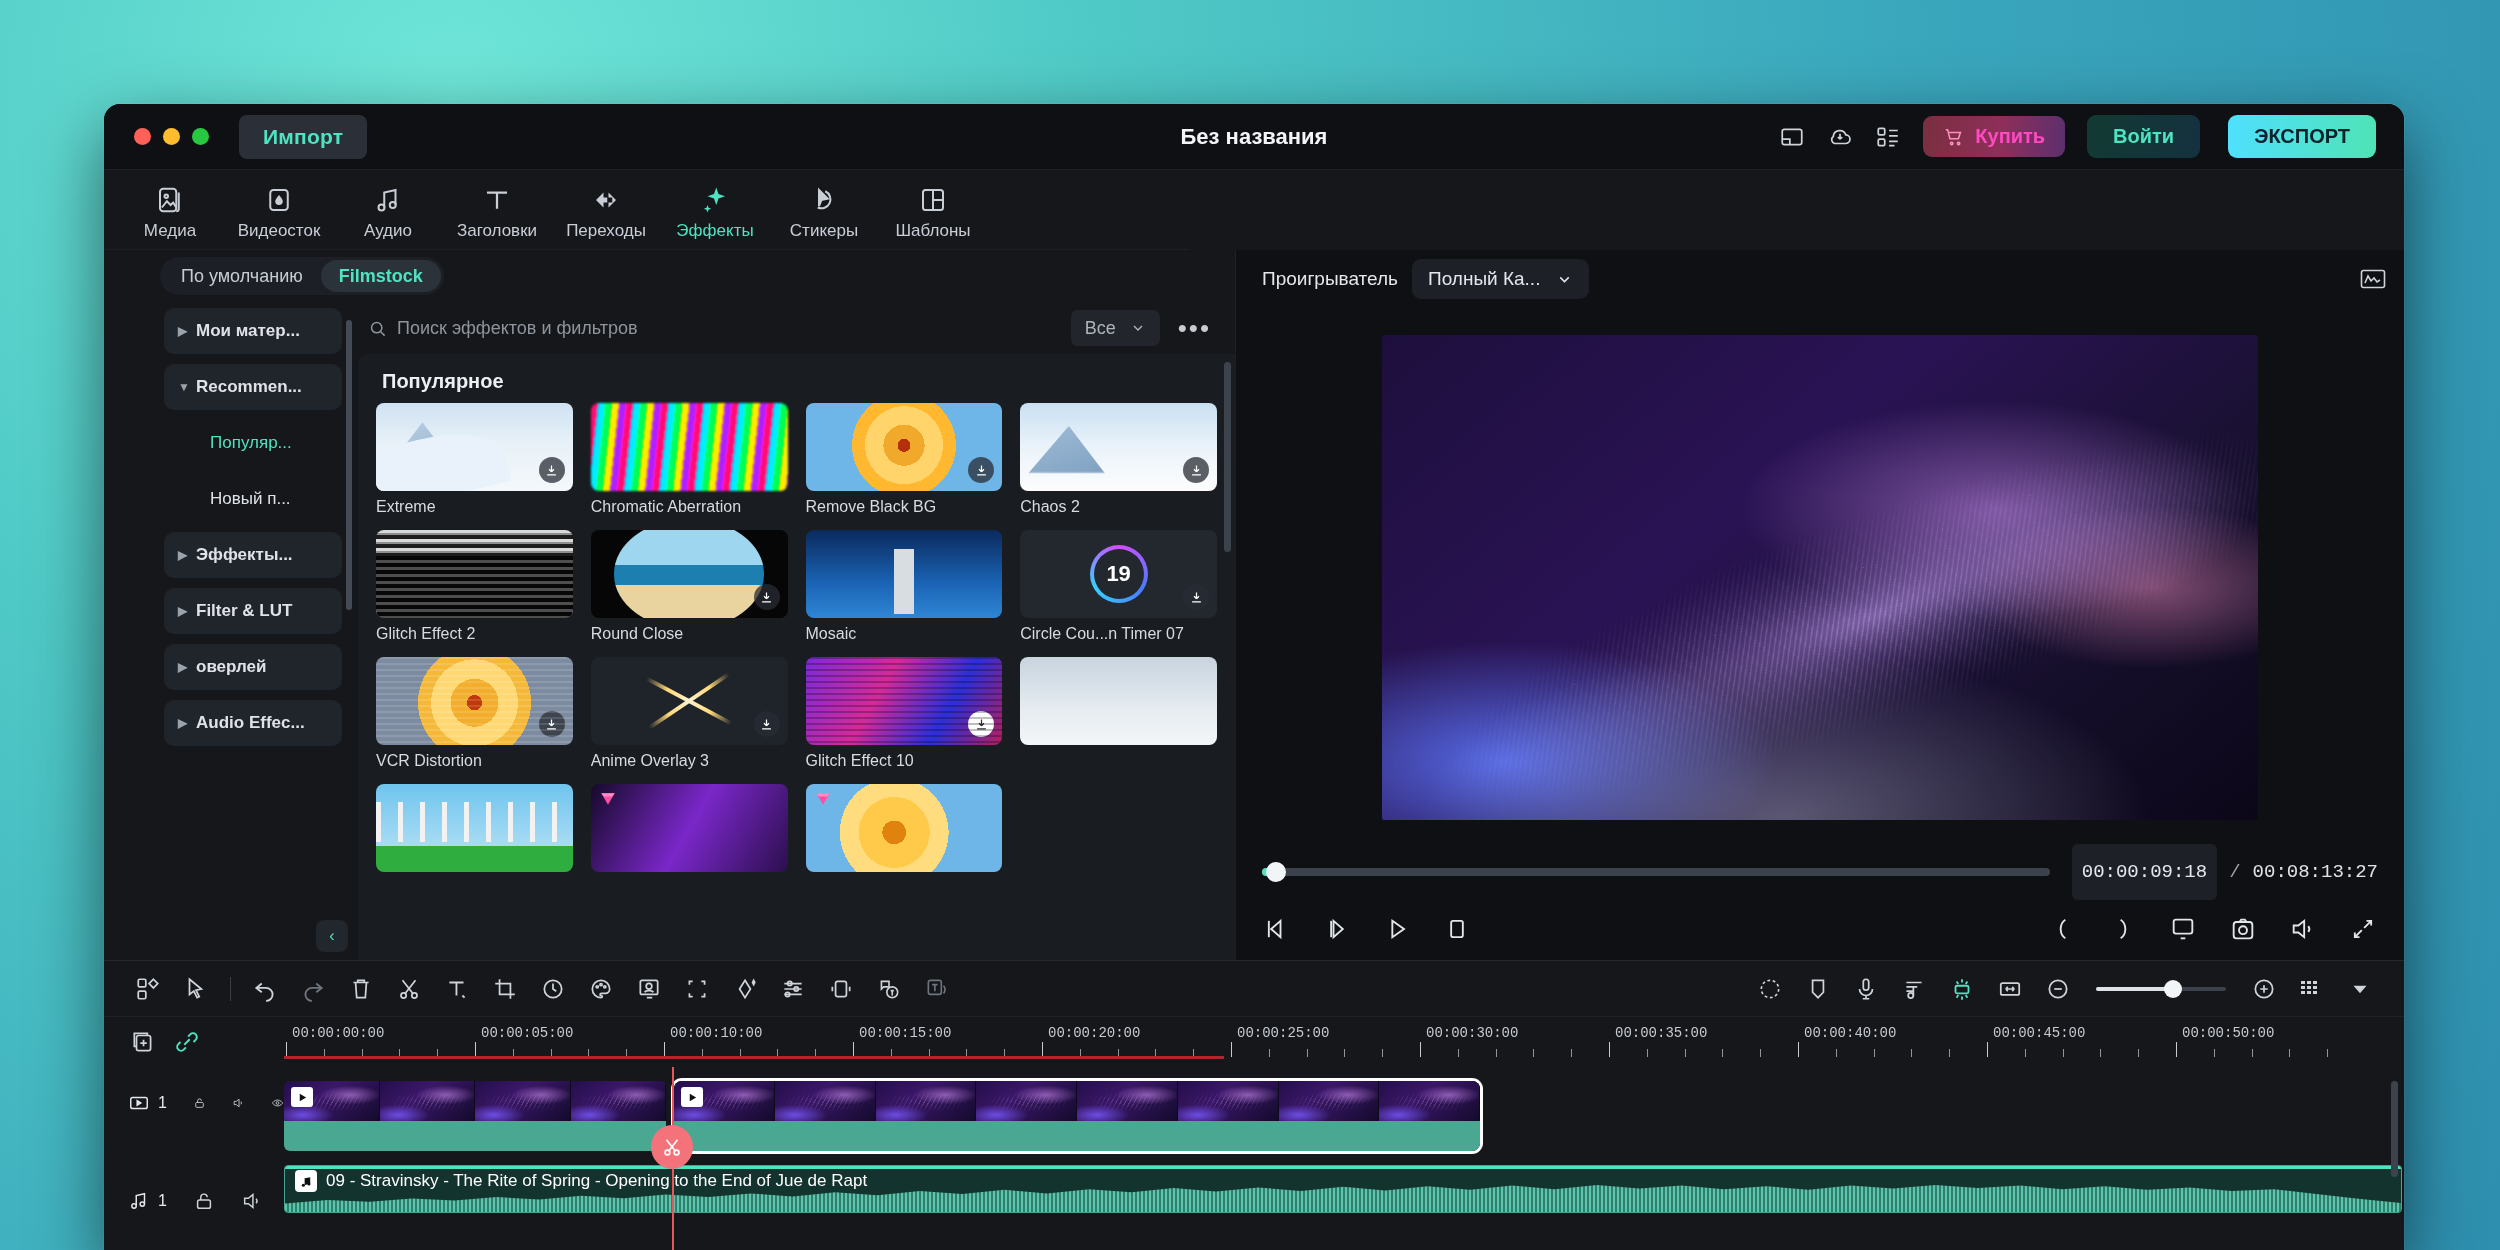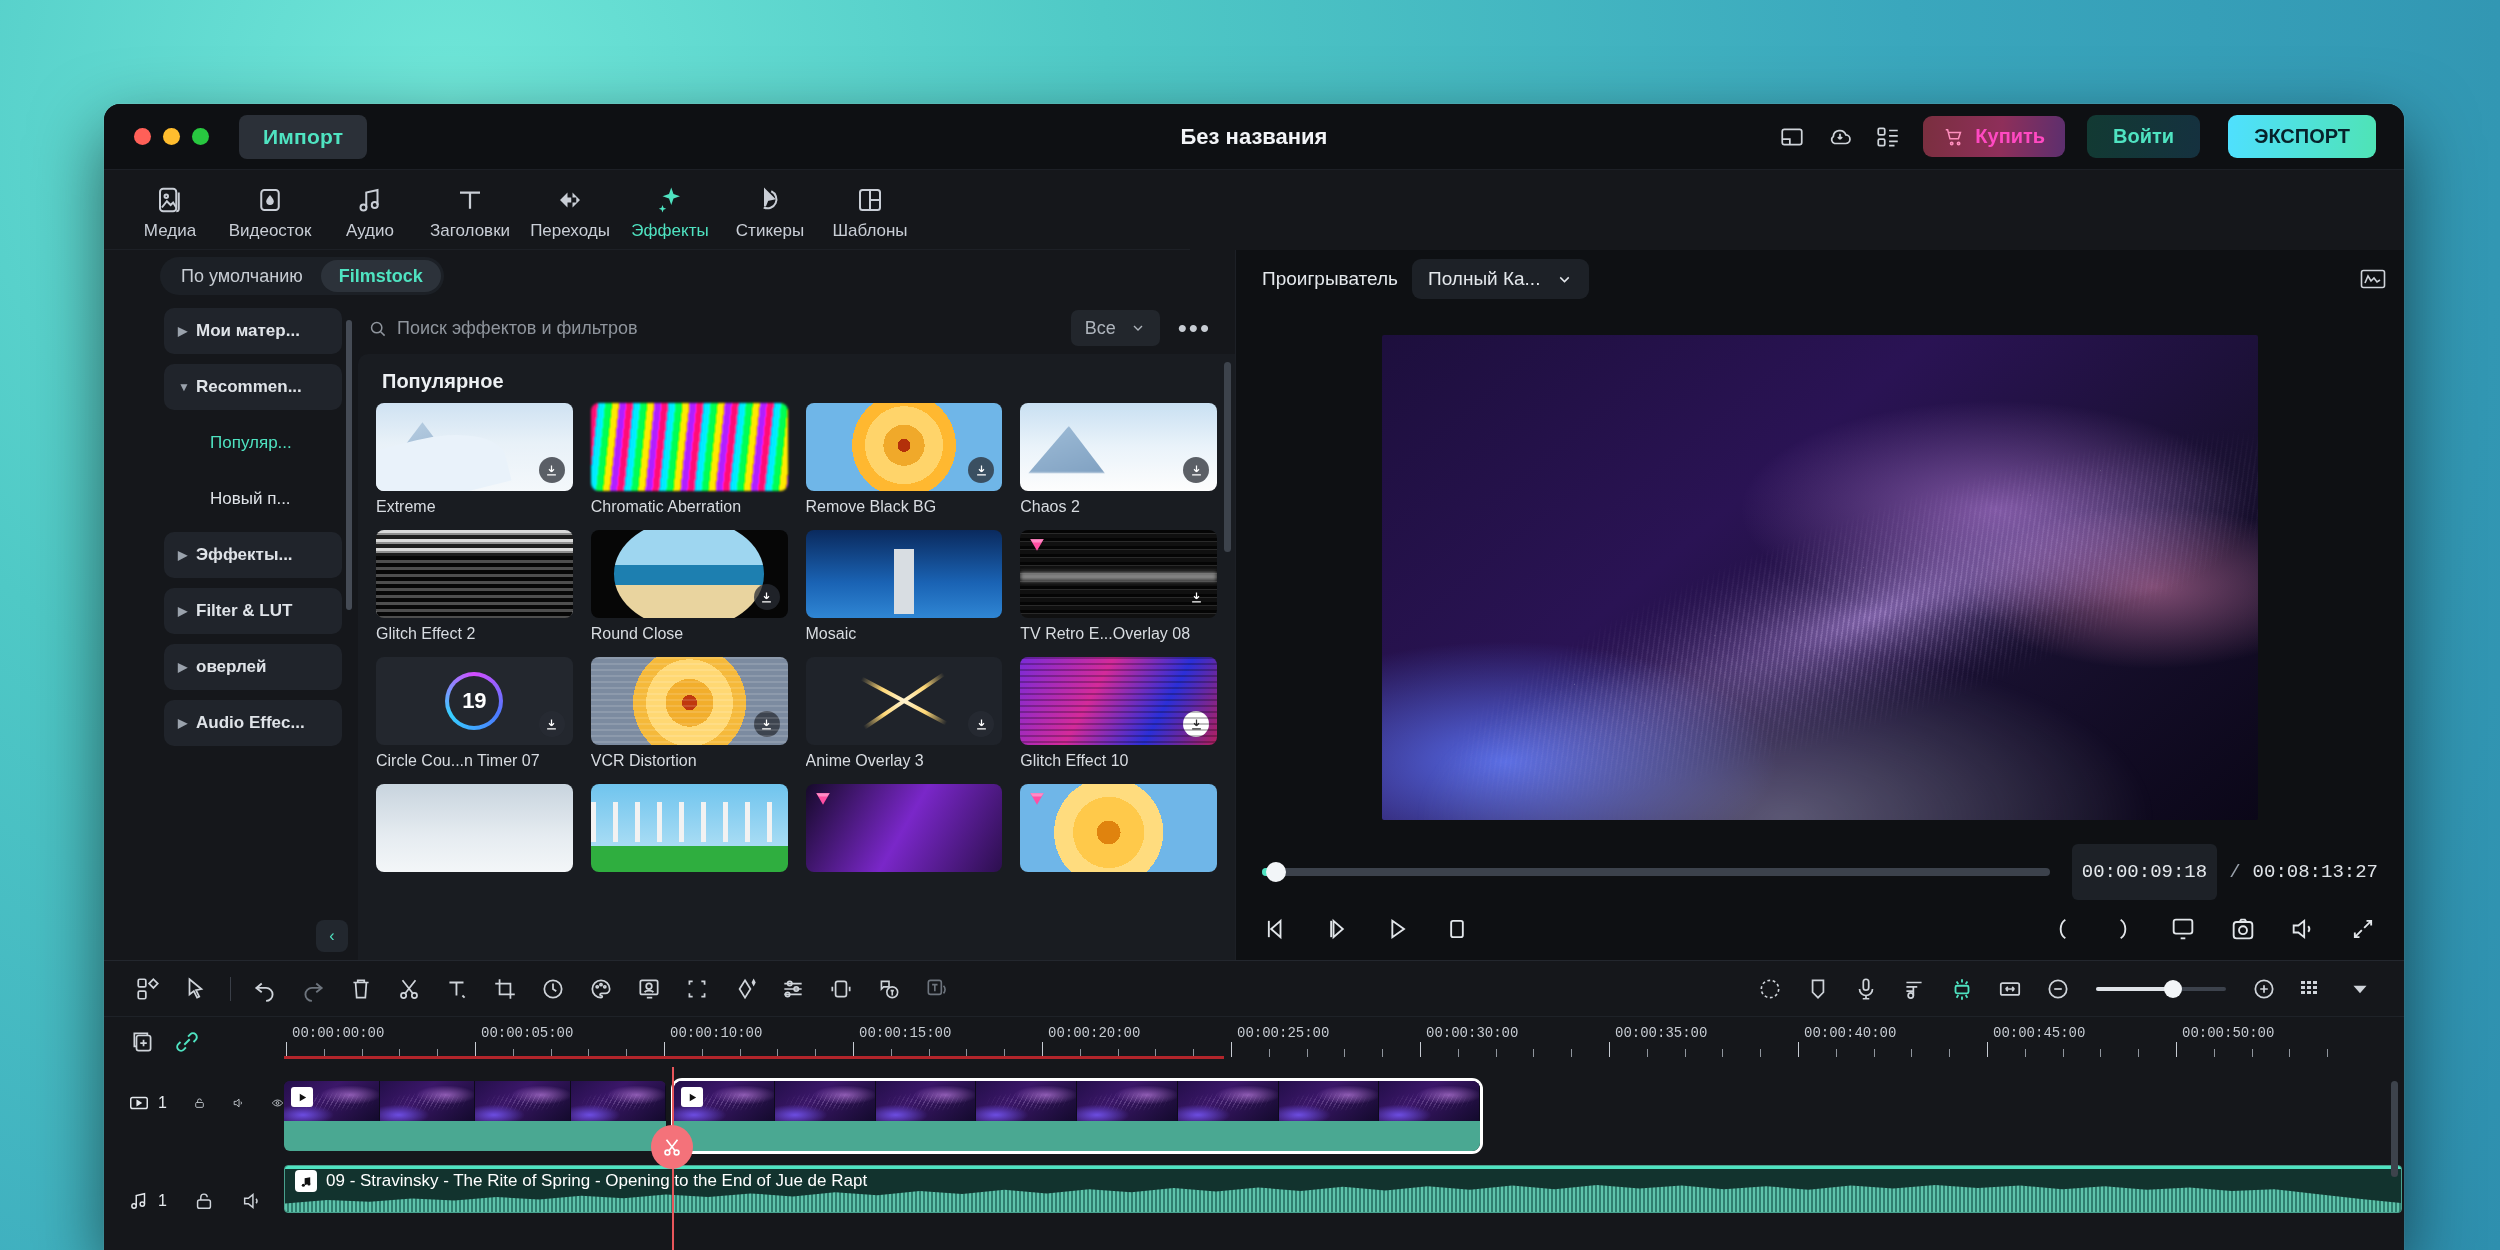--- a/index.html
+++ b/index.html
@@ -48,21 +48,21 @@
     border-radius:9px;padding:10px 26px;color:#4fe3c1;font-size:20px;font-weight:bold;
   }
   #export-btn{
     background:linear-gradient(95deg,#4fe0ff 0%, #4fe3b5 100%);
     border-radius:9px;padding:10px 26px;color:#07222b;font-size:20px;font-weight:bold;
     margin-left:6px;
   }
 
   
   #tabbar{
-    height:80px;background:#15171b;display:flex;align-items:center;padding:0 16px;gap:0;
+    height:80px;background:#15171b;display:flex;align-items:center;padding:0 16px;gap:9px;
     border-bottom:1px solid #1d2026; width:1086px;
   }
   .tab{
     width:100px;display:flex;flex-direction:column;align-items:center;gap:6px;
     color:#c9ced6;font-size:17px; padding-top:4px;
   }
   .tab .ic{height:32px;display:flex;align-items:flex-end;}
   .tab .ic svg{width:30px;height:30px;}
   .tab.active{color:#4fe3c1;}
 
@@ -553,34 +553,20 @@
                     </span>
                 </div>
                 <div class="cap">Round Close</div>
               </div>
 
               <div class="cell">
                 <div class="thumb t-mosaic"></div>
                 <div class="cap">Mosaic</div>
               </div>
 
-              <div class="cell">
-                <div class="thumb t-tv">
-                  <svg class="gem" viewBox="0 0 24 18">
-                      <path d="M4 2h16l-8 14z" fill="#ff4fa3"></path>
-                      <path d="M4 2h16l-3 4H7z" fill="#ff8cc6"></path>
-                    </svg>
-                  <span class="dl plain">
-                      <svg viewBox="0 0 24 24" fill="none" stroke="currentColor" stroke-width="2">
-                        <path d="M12 4v10M12 14l-4-4M12 14l4-4M5 19h14"></path>
-                      </svg>
-                    </span>
-                </div>
-                <div class="cap">TV Retro E...Overlay 08</div>
-              </div>
 
               <div class="cell">
                 <div class="thumb t-circle">
                   <span class="ring">19</span>
                   <span class="dl">
                       <svg viewBox="0 0 24 24" fill="none" stroke="currentColor" stroke-width="2">
                         <path d="M12 4v10M12 14l-4-4M12 14l4-4M5 19h14"></path>
                       </svg>
                     </span>
                 </div>

